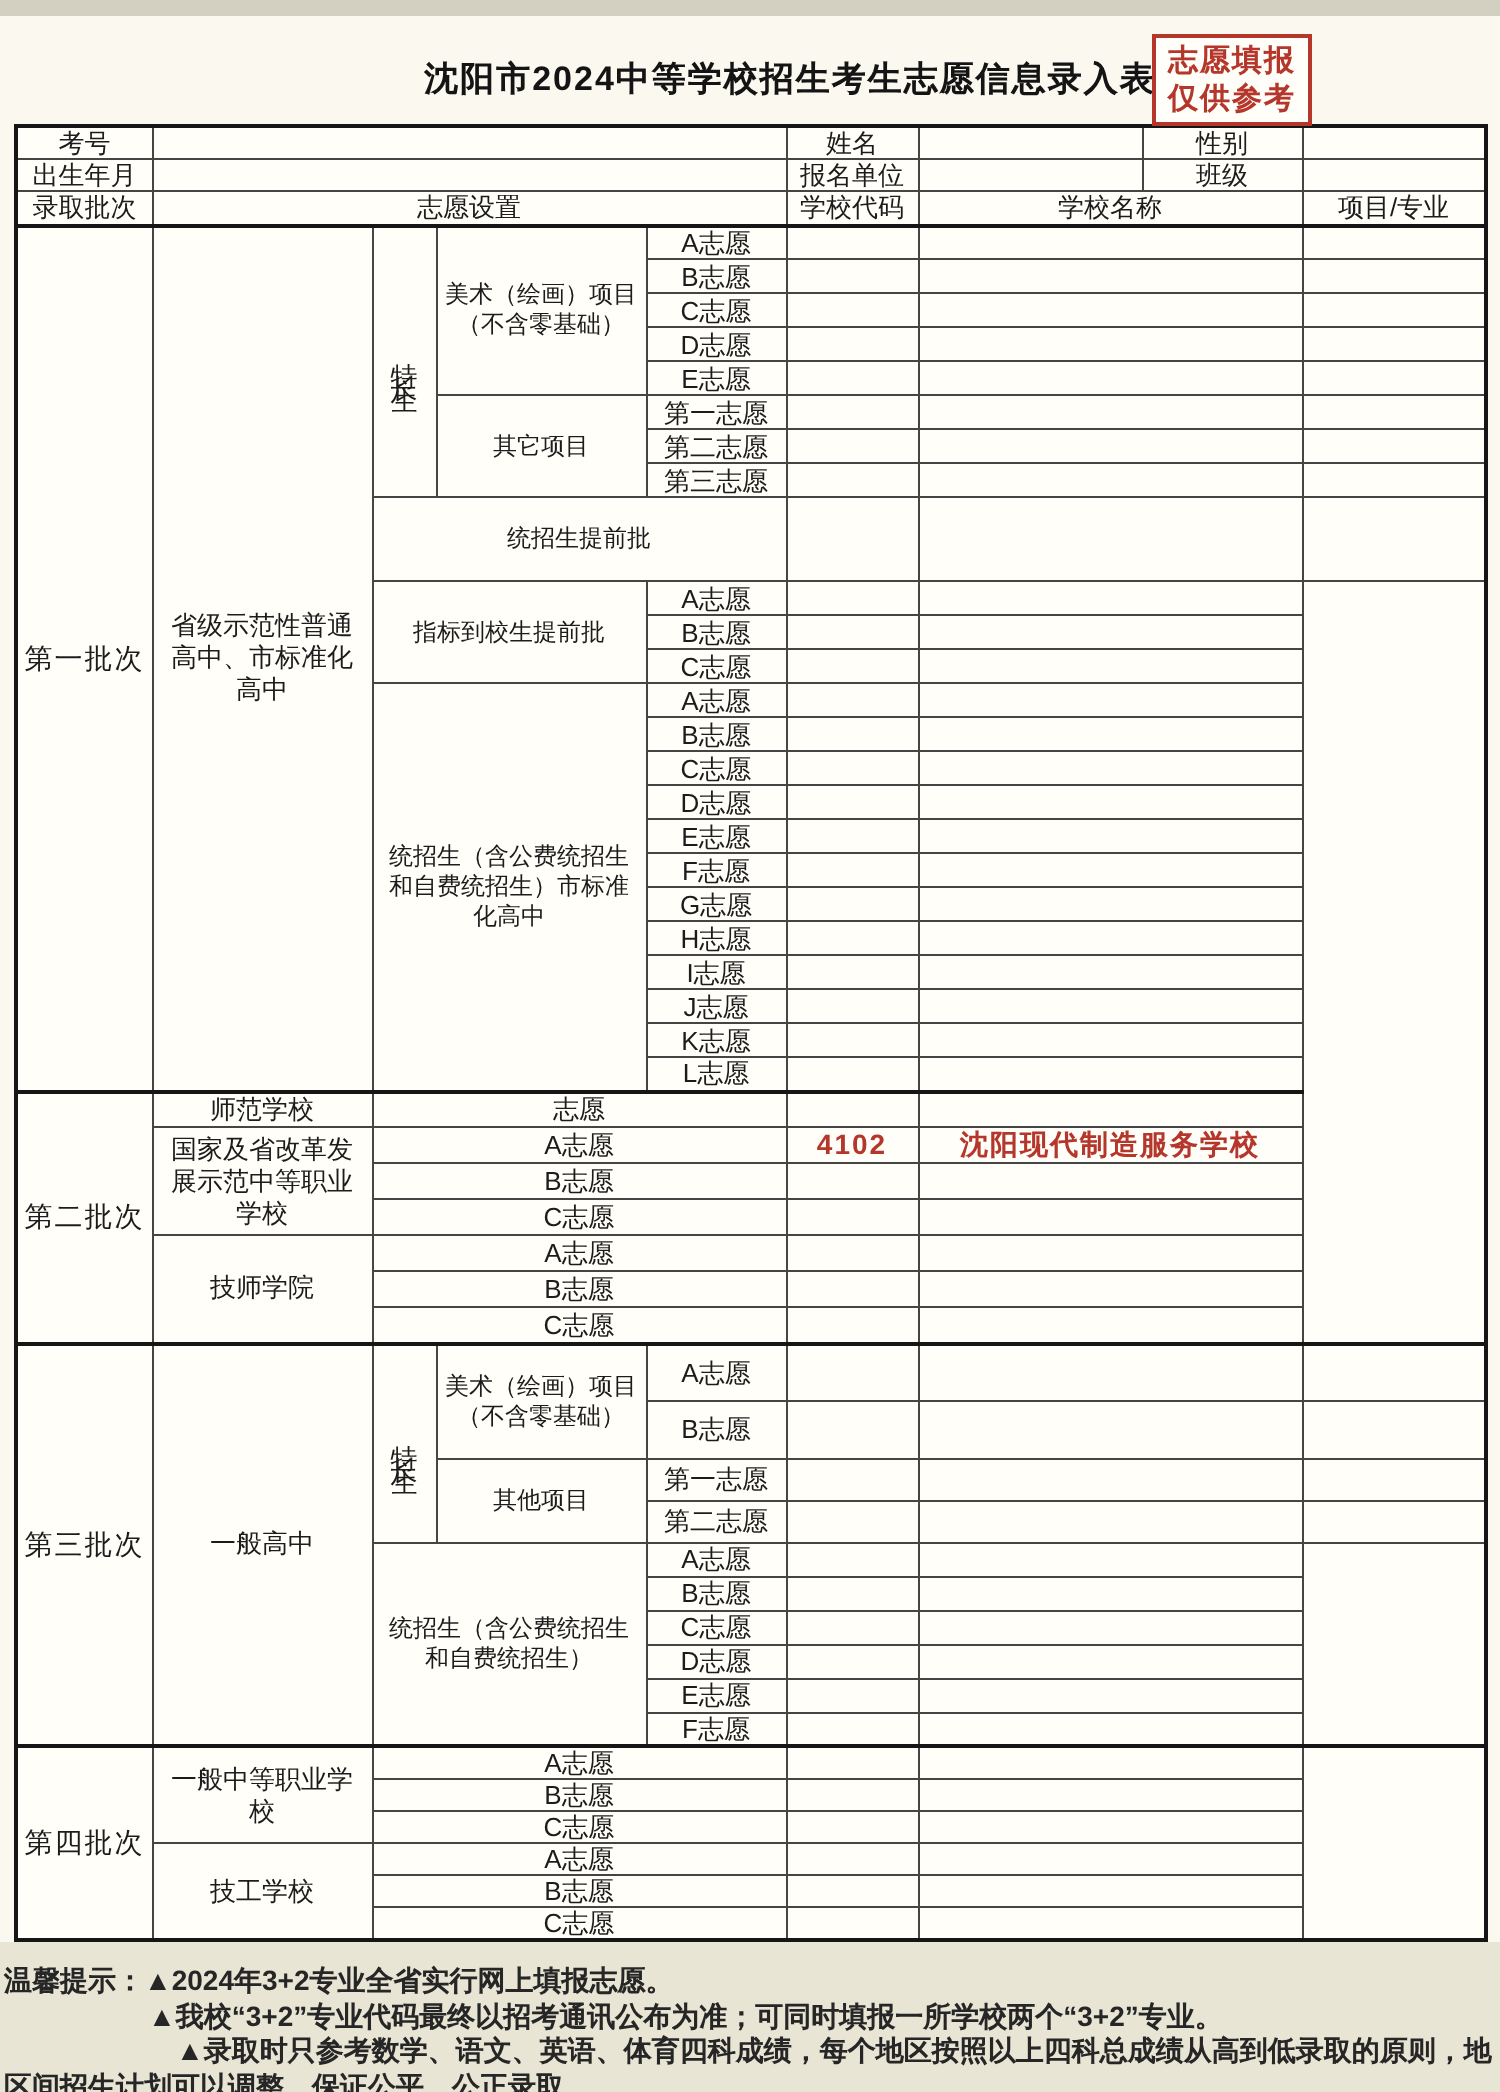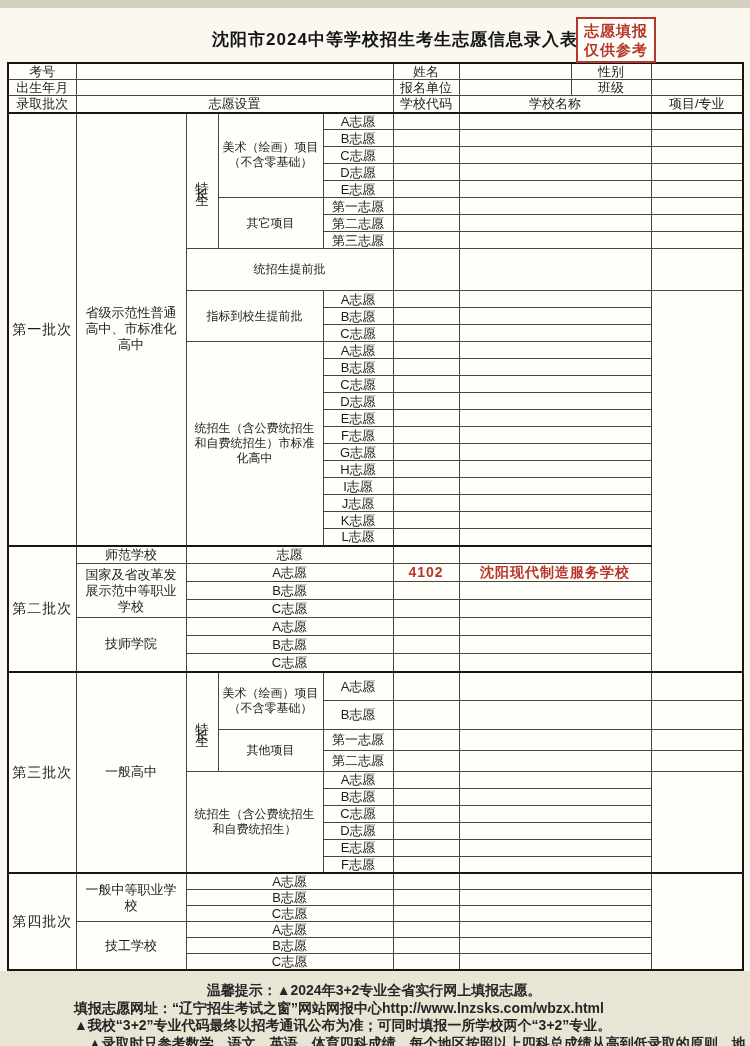--- a/index.html
+++ b/index.html
@@ -58,21 +58,21 @@
   td.vert .vtext{
     writing-mode:vertical-lr;text-orientation:upright;
     display:inline-block;letter-spacing:6px;font-size:13.5px;
   }
   .notes{
     background:var(--notes_bg);
     min-height:133px;padding:11px 4px 0 2px;
     font-weight:bold;font-size:14px;line-height:17.5px;color:#262626;
   }
   .note-line{white-space:normal;}
-  .n-i0{text-indent:0;text-align:center;}
+  .n-i0{text-indent:0;}
   .n-i1{text-indent:72px;}
   .n-i2{text-indent:86px;}
 </style>
 </head>
 <body>
 
 <div class="top-strip"></div>
 
 <div class="page-header">
   <div class="page-title">沈阳市2024中等学校招生考生志愿信息录入表</div>
@@ -389,17 +389,16 @@
       <tr class="b4">
         <td colspan="3" class="vol">C志愿</td>
         <td></td>
         <td colspan="2"></td>
       </tr>
     </tbody>
 </table>
 
 <div class="notes">
     <div class="note-line n-i0">温馨提示：▲2024年3+2专业全省实行网上填报志愿。</div>
-    <div class="note-line n-i1">填报志愿网址：“辽宁招生考试之窗”网站网报中心http://www.lnzsks.com/wbzx.html</div>
     <div class="note-line n-i1">▲我校“3+2”专业代码最终以招考通讯公布为准；可同时填报一所学校两个“3+2”专业。</div>
     <div class="note-line n-i2">▲录取时只参考数学、语文、英语、体育四科成绩，每个地区按照以上四科总成绩从高到低录取的原则，地区间招生计划可以调整，保证公平、公正录取。</div>
     <div class="note-line n-i2">▲“3+2”专业只招省内应届初中毕业生。遇到报考难题可以随时拨打我校招生老师电话。</div>
   </div>
 
 </body></html>

